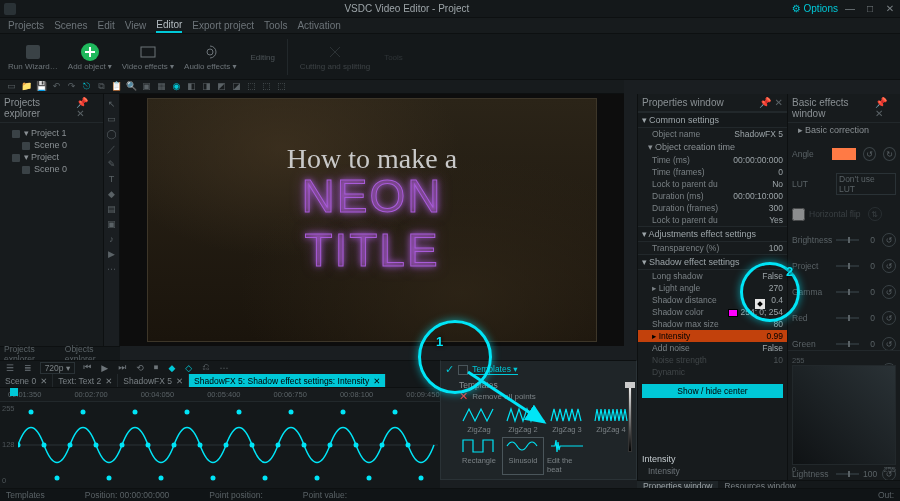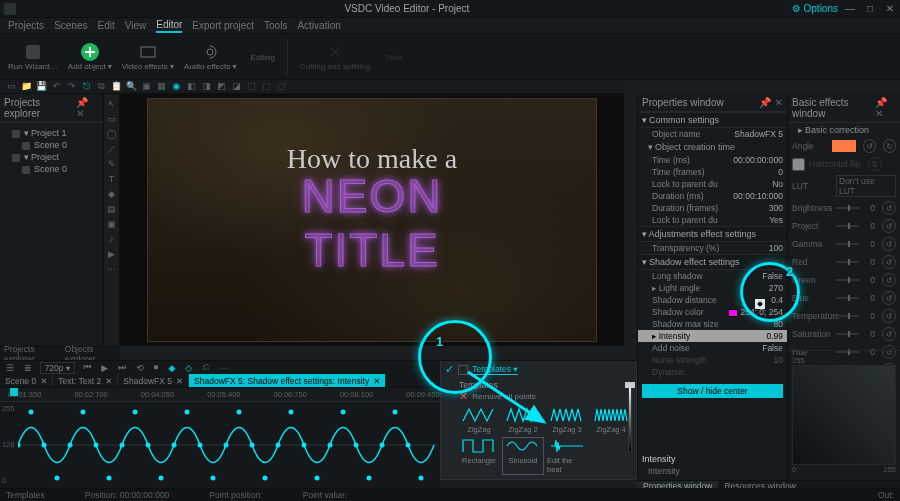--- a/index.html
+++ b/index.html
@@ -140,26 +140,26 @@
     background: #171b1d;
     border-left: 1px solid #0d1011;
     font-size: 9px;
   }
   .section { padding: 2px 4px; color: #7a8185;}
   .section.hdr { background:#15191b; color:#9da5a9; border-top:1px solid #22282b; border-bottom:1px solid #22282b;}
   .section.sub { color:#8a9094; padding-left:10px;}
   .prop-row { display:flex; justify-content:space-between; padding: 1px 4px 1px 14px; font-size: 8.5px;}
   .prop-row .k { color:#7a8185;}
   .prop-row .v { color:#9da5a9;}
-  .prop-row.sel { background:#a3a3a3; }
+  .prop-row.sel { background:#c2410c; }
   .prop-row.sel .k, .prop-row.sel .v { color:#000; }
   .color-swatch { width:10px; height:8px; background:#ff00ff; display:inline-block; vertical-align:middle; margin-right:2px; border:1px solid #000;}
   .show-hide { text-align:center; background:#00c8d7; color:#000; font-size:8.5px; padding:2px 0; margin: 6px 4px; cursor:pointer;}
 
-  .basic-panel .slider-row { display:flex; align-items:center; gap:4px; padding:2px 4px; font-size:8.5px; color:#5a6266;}
+  .basic-panel .slider-row { display:flex; align-items:center; gap:4px; padding:2px 4px; font-size:8.5px; color:#5a6266;margin-top:8px;}
   .basic-panel .slider-row .label { width:40px;}
   .basic-panel .slider-row .track { flex:1; height:2px; background:#2a3236; position:relative;}
   .basic-panel .slider-row .track::after { content:""; position:absolute; left:50%; top:-2px; width:2px; height:6px; background:#5a6266;}
   .basic-panel .slider-row .val { width:12px; text-align:right;}
   .basic-panel .btn-circle { width:14px; height:14px; border:1px solid #3a4246; border-radius:50%; display:inline-flex; align-items:center; justify-content:center; font-size:8px; color:#5a6266; margin-left:3px;}
   .hist-area { position:absolute; bottom:0; left:0; right:0; height:130px; border-top:1px solid #22282b; padding:4px;}
   .hist-box { width:100%; height:100px; background: linear-gradient(to top right, #0f1214, #2a3236); border:1px solid #22282b;}
   .color-wheel { display:flex; gap:4px; padding: 4px;}
   .color-wheel .swatch { width:12px; height:12px; border-radius:50%; background:#444;}
 
@@ -484,28 +484,28 @@
       <span>Basic effects window</span>
       <span class="x">📌 ✕</span>
     </div>
   <div class="section sub">▸ <span>Basic correction</span></div>
   <div class="slider-row">
       <span class="label">Angle</span>
       <span style="width:26px;height:12px;background:#ff7a45;display:inline-block"></span>
       <span class="btn-circle">↺</span>
       <span class="btn-circle">↻</span>
     </div>
+  <div class="slider-row">
+      <span class="label">LUT</span>
+      <span style="flex:1;border:1px solid #2a3236;padding:0 2px;color:#5a6266">Don't use LUT</span>
+    </div>
   <div class="slider-row" style="opacity:.5">
       <input type="checkbox" style="">
       <span>Horizontal flip</span>
       <span class="btn-circle">⇅</span>
-    </div>
-  <div class="slider-row">
-      <span class="label">LUT</span>
-      <span style="flex:1;border:1px solid #2a3236;padding:0 2px;color:#5a6266">Don't use LUT</span>
     </div>
   <div id="sliders">
       <div class="slider-row">
         <span class="label">Brightness</span>
         <div class="track"></div>
         <span class="val">0</span>
         <span class="btn-circle">↺</span>
       </div>
       <div class="slider-row">
         <span class="label">Project</span>

